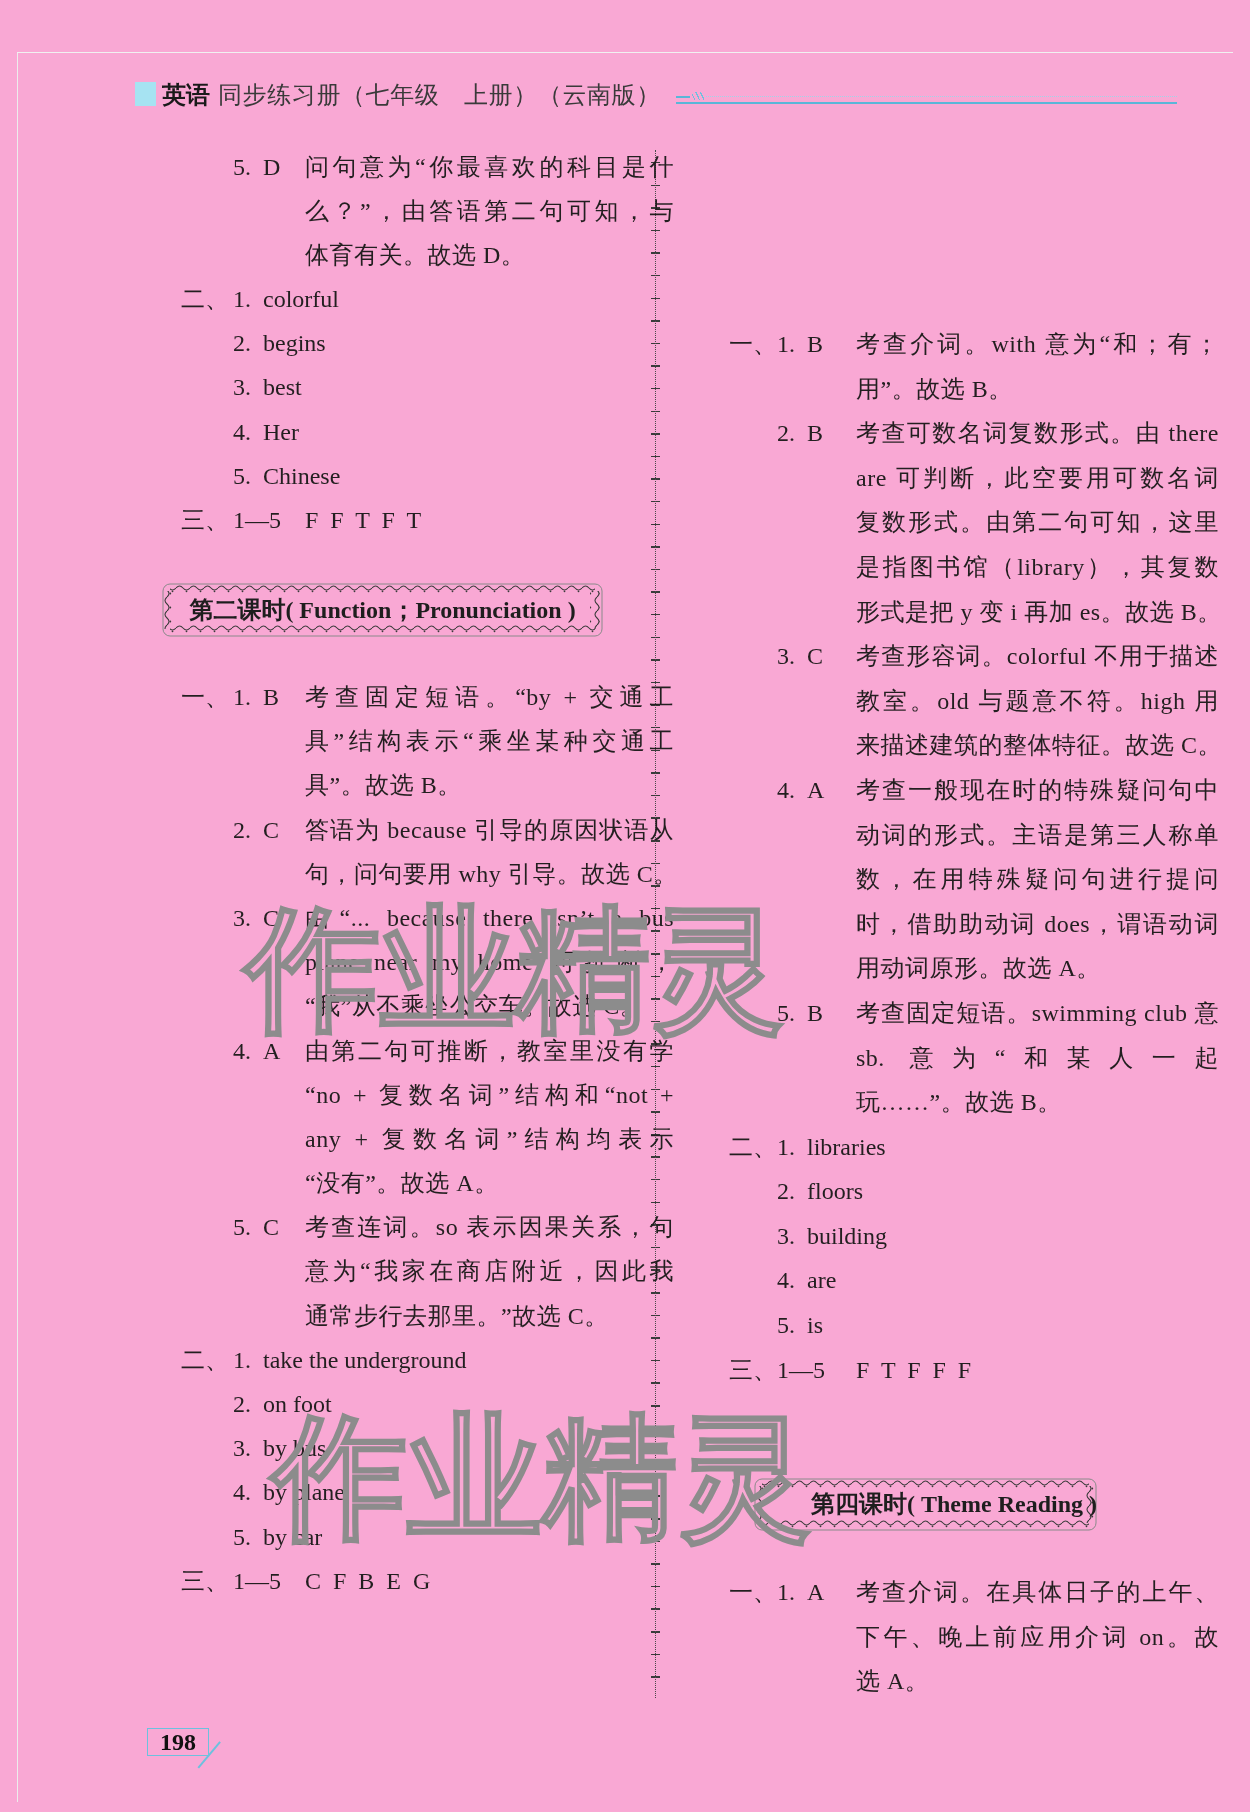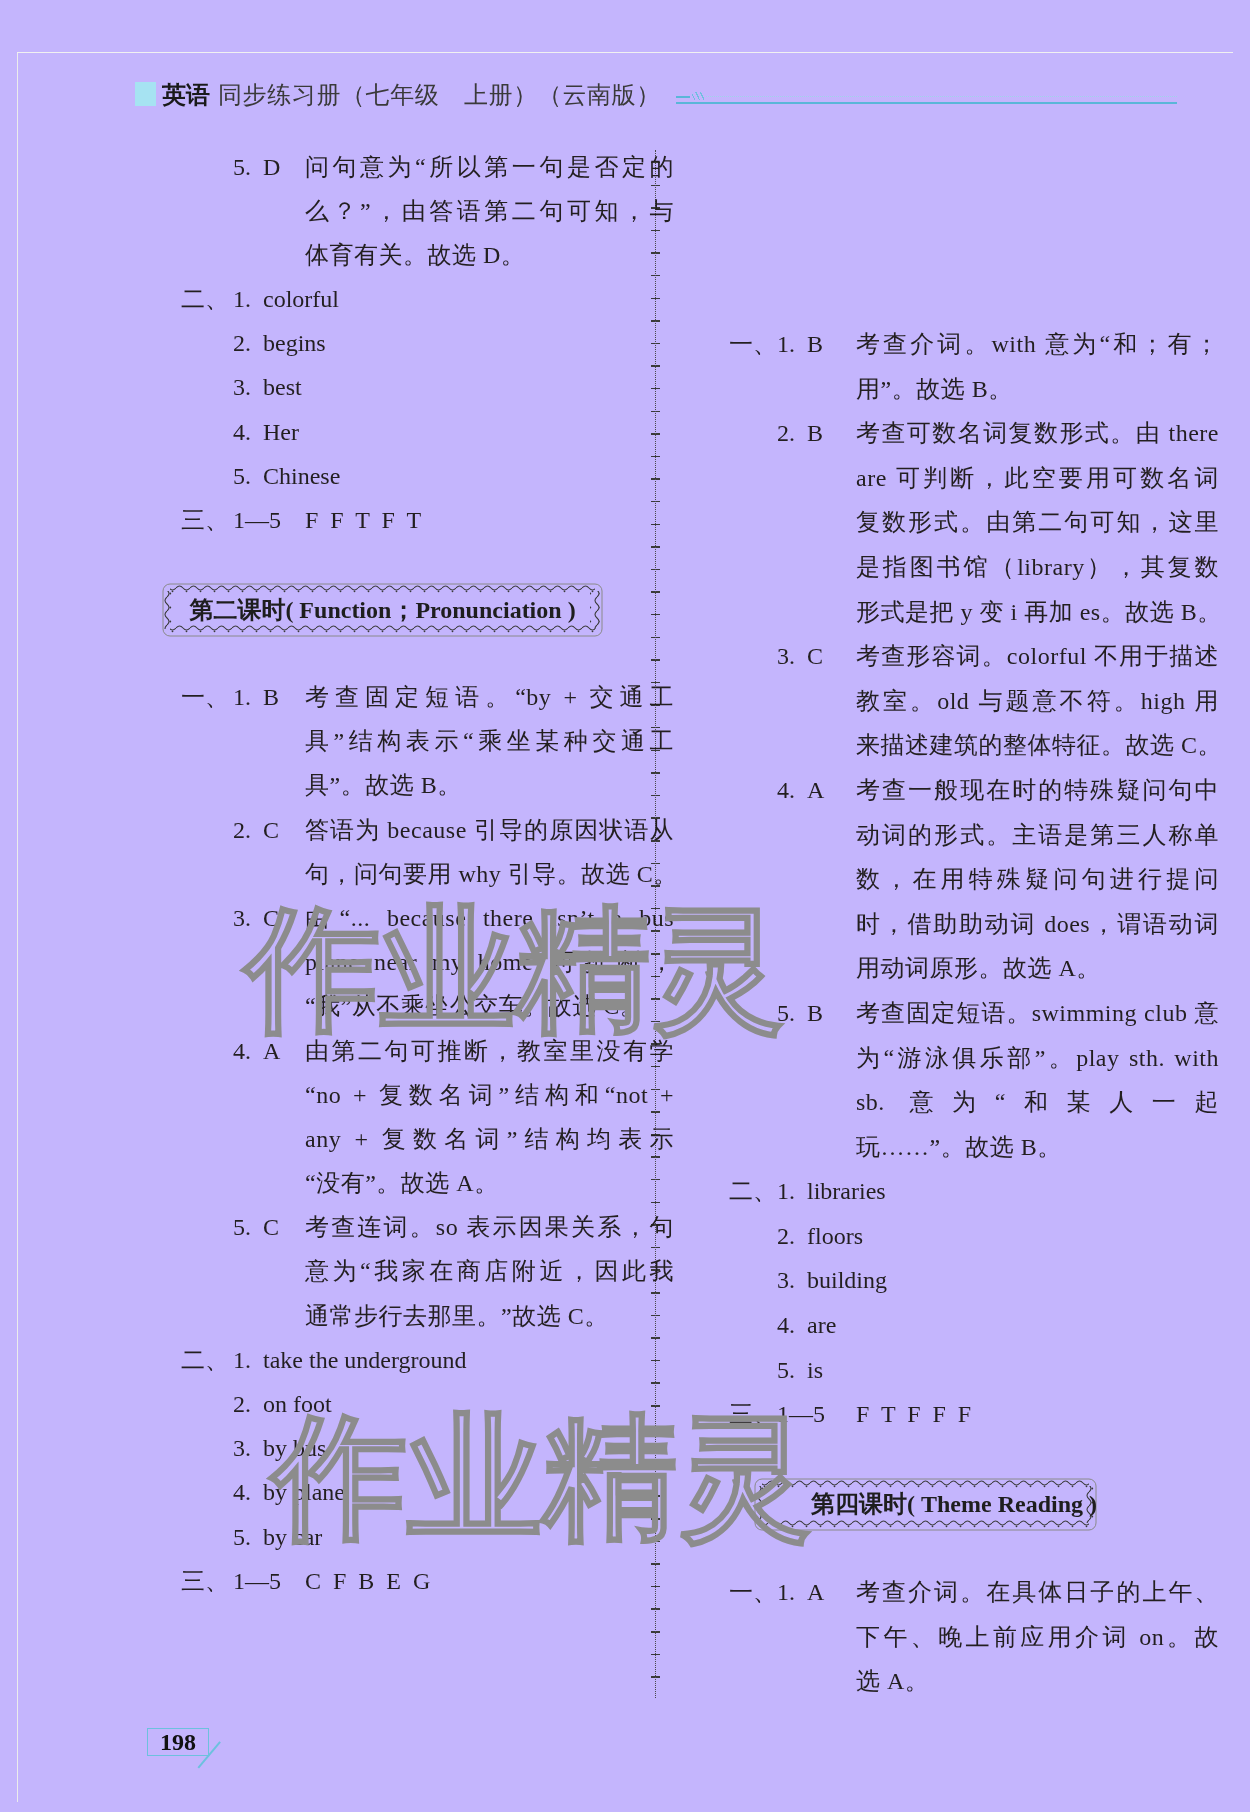--- a/index.html
+++ b/index.html
@@ -1,16 +1,16 @@
 <!DOCTYPE html>
 <html><head>
 <meta charset="utf-8">
 <style>
 html,body{margin:0;padding:0;background:#ffffff;}
-.page{position:relative;width:1250px;height:1812px;background:#c4b5fd;overflow:hidden;color:#231f20;font-family:"Liberation Serif","DejaVu Serif",serif;}
+.page{position:relative;width:1250px;height:1812px;background:#f9a8d4;overflow:hidden;color:#231f20;font-family:"Liberation Serif","DejaVu Serif",serif;}
 .paper-edge{position:absolute;left:17px;top:52px;width:1px;height:1750px;background:#ececec;}
 .paper-top{position:absolute;left:17px;top:52px;width:1216px;height:1px;background:#f1f1f1;}
 
 
 .hdr-square{position:absolute;left:135px;top:82px;width:21px;height:24px;background:#a6e3f2;}
 .hdr-text{position:absolute;left:162px;top:80px;font-size:24px;line-height:30px;white-space:nowrap;}
 .hdr-subject{font-family:"DejaVu Sans","Liberation Sans",sans-serif;font-weight:bold;color:#1a1a1a;margin-right:8px;}
 .hdr-title{color:#3a3a3a;letter-spacing:0.6px;}
 .hrule{position:absolute;left:676px;top:95px;width:501px;height:10px;}
 .hrule .dash{position:absolute;left:0;top:1px;width:14px;height:2px;background:#5ab6d8;}
@@ -84,21 +84,21 @@
     <div class="ticks"></div>
     <div class="dots"></div>
     <div class="solid"></div>
   </div>
 
   <div class="divider"></div>
 
   <div class="sec lsec" style="left:137px;top:145px;--lh:44.1px">
     <div class="row nomk">
       <span class="num"><span>5.</span><span class="ans">D</span></span>
-      <span class="txt">问句意为“所以第一句是否定的</span>
+      <span class="txt">问句意为“你最喜欢的科目是什</span>
     </div>
     <div class="row cont">
         <span class="txt">么？”，由答语第二句可知，与</span>
       </div>
     <div class="row cont">
         <span class="txt end">体育有关。故选 D。</span>
       </div>
 
     <div class="row">
       <span class="mk">二、</span>
@@ -284,23 +284,20 @@
       </div>
     <div class="row cont">
         <span class="txt end">用动词原形。故选 A。</span>
       </div>
 
     <div class="row nomk">
       <span class="num"><span>5.</span><span class="ans">B</span></span>
       <span class="txt">考查固定短语。swimming club 意</span>
     </div>
     <div class="row cont">
-        <span class="txt">为“游泳俱乐部”。play sth. with</span>
-      </div>
-    <div class="row cont">
         <span class="txt">sb. 意为“和某人一起</span>
       </div>
     <div class="row cont">
         <span class="txt end">玩……”。故选 B。</span>
       </div>
 
     <div class="row">
       <span class="mk">二、</span>
       <span>1.</span>
         <span class="fans">libraries</span>

